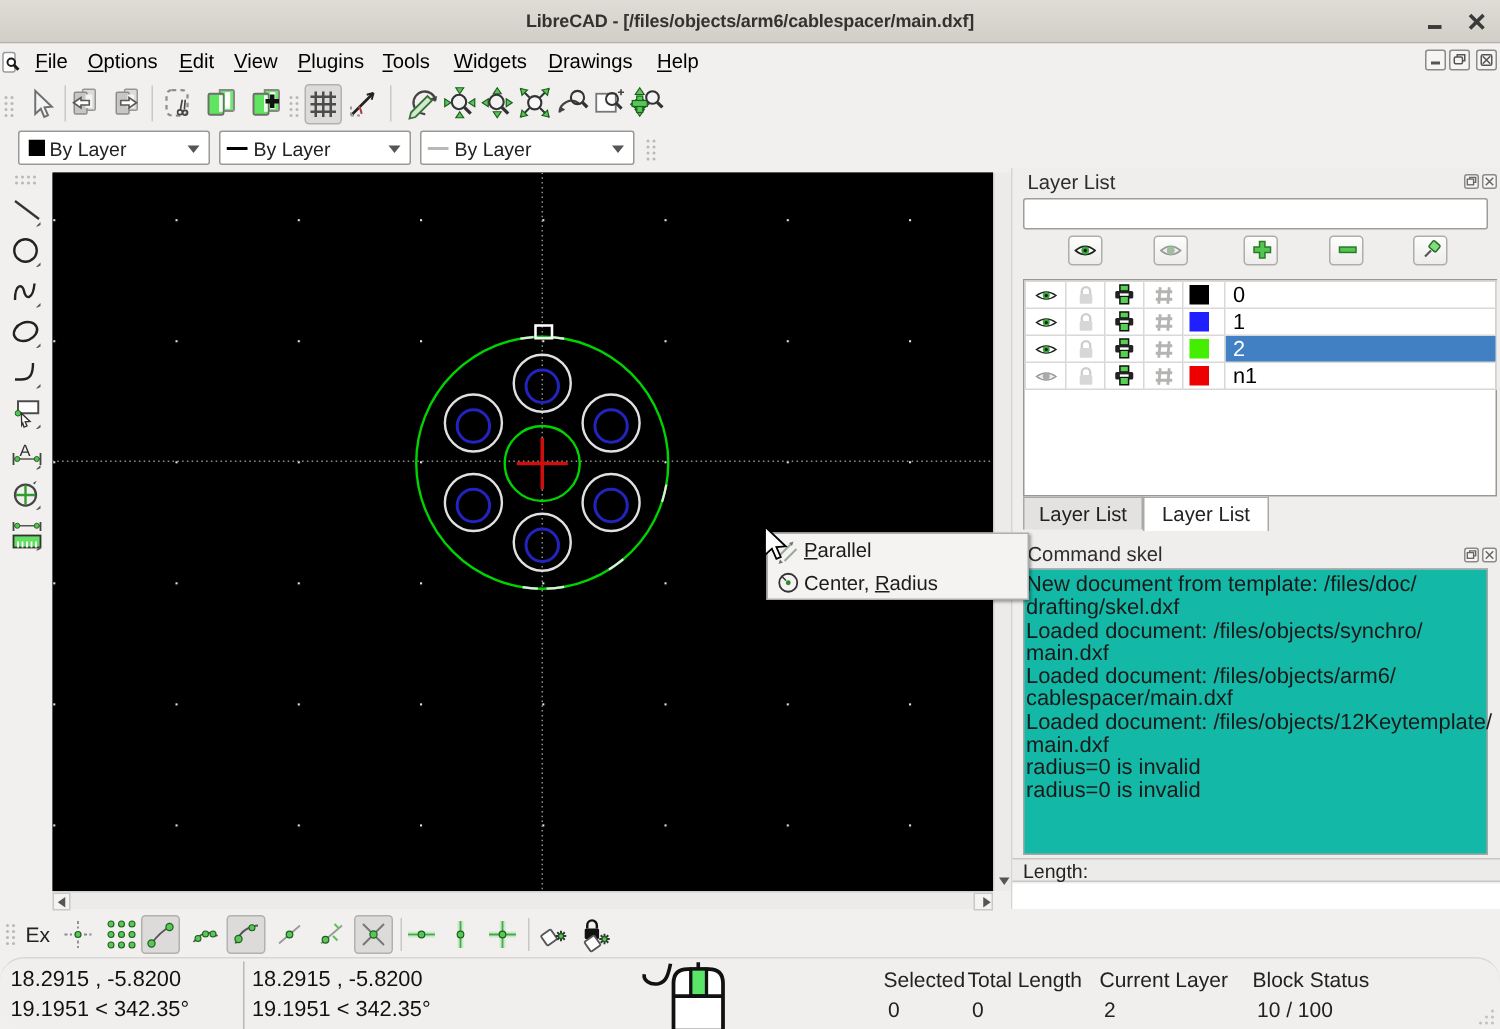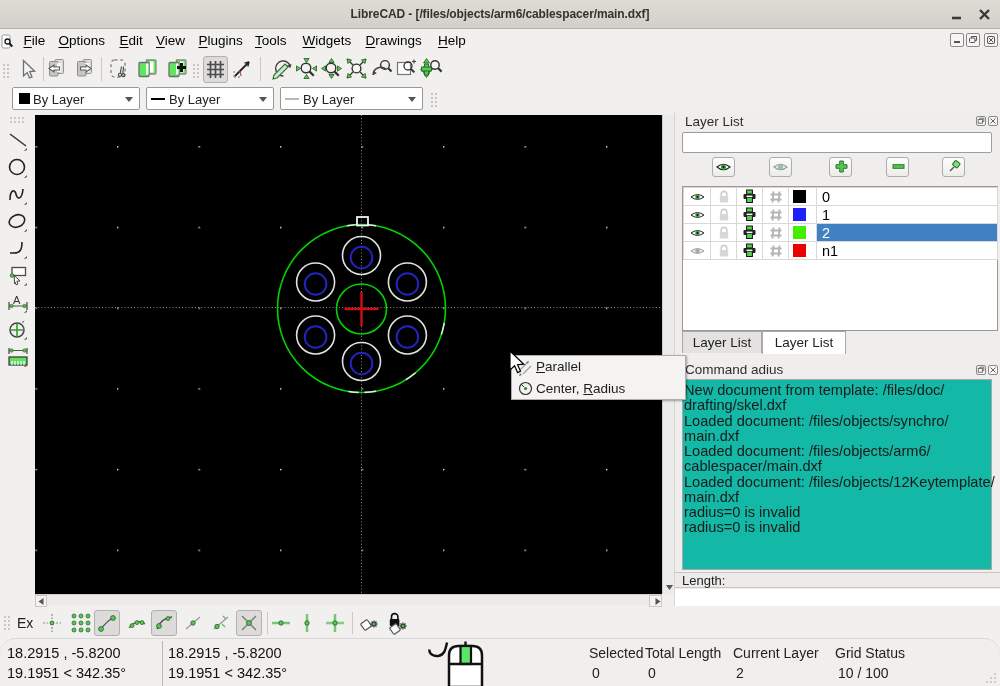--- a/index.html
+++ b/index.html
@@ -576,21 +576,21 @@
             </td>
         <td style="padding-left:5px">n1</td>
       </tr>
     </tbody>
       </table>
   </div>
 
   <div class="tab abs" style="left:7px;top:219px;width:80px;height:22px;background:#e3e2e1;border:1px solid #aaa9a7;border-bottom:none;line-height:21px">Layer List</div>
   <div class="tab abs" style="left:87px;top:219px;width:84px;height:23px;background:#fff;border:1px solid #aaa9a7;border-bottom:none;line-height:21px">Layer List</div>
 
-  <div class="docktitle abs" style="left:10px;top:249.5px">Command adius</div>
+  <div class="docktitle abs" style="left:10px;top:249.5px">Command skel</div>
   <div class="winbtn abs" style="left:301px;top:253px"></div>
   <div class="winbtn abs" style="left:313px;top:253px"></div>
   <svg class="abs" style="left:301px;top:253px" width="10" height="10" viewBox="0 0 10 10">
       <rect x="2.2" y="3.4" width="4.2" height="3.8" fill="none" stroke="#666" stroke-width=".9"></rect>
       <path d="M3.8 3.4v-1.2h4v3.4h-1.4" fill="none" stroke="#666" stroke-width=".9"></path>
     </svg>
   <svg class="abs" style="left:313px;top:253px" width="10" height="10" viewBox="0 0 10 10">
       <path d="M2.5 2.5l5 5M7.5 2.5l-5 5" stroke="#666" stroke-width="1"></path>
     </svg>
   <div class="abs" style="left:7px;top:267px;width:310px;height:191px;background:#14b8a6;border:1px solid #a8a7a5">
@@ -729,21 +729,21 @@
   <svg class="abs" style="left:424px;top:0px" width="70" height="48" viewBox="0 0 70 48">
     <path d="M23 3.5 C21.5 11 20 15.8 15 16.8 C9 17.8 4.8 14.5 5.5 10.5" fill="none" stroke="#111" stroke-width="2.4"></path>
     <path d="M41.5 2.5v5" stroke="#111" stroke-width="2.4"></path>
     <path d="M25 16.5 q0 -9.5 9.5 -9.5 h14 q9.5 0 9.5 9.5 v31.5 h-33 z" fill="#fff" stroke="#111" stroke-width="2.5"></path>
     <rect x="36.5" y="7" width="10.5" height="18" fill="#5ae468" stroke="#111" stroke-width="2.2"></rect>
     <path d="M25 25h33" stroke="#111" stroke-width="2.5"></path>
   </svg>
   <div class="stlabel abs" style="left:589px;top:6px">Selected</div>
   <div class="stlabel abs" style="left:645px;top:6px">Total Length</div>
   <div class="stlabel abs" style="left:733px;top:6px">Current Layer</div>
-  <div class="stlabel abs" style="left:835px;top:6px">Grid Status</div>
+  <div class="stlabel abs" style="left:835px;top:6px">Block Status</div>
   <div class="stlabel abs" style="left:592px;top:26px">0</div>
   <div class="stlabel abs" style="left:648px;top:26px">0</div>
   <div class="stlabel abs" style="left:736px;top:26px">2</div>
   <div class="stlabel abs" style="left:838px;top:26px">10 / 100</div>
   <svg class="abs" style="left:984px;top:32px" width="14" height="14">
       <g fill="#c2c1c0">
         <circle cx="11" cy="3" r="1"></circle>
         <circle cx="7" cy="7" r="1"></circle>
         <circle cx="11" cy="7" r="1"></circle>
         <circle cx="3" cy="11" r="1"></circle>

